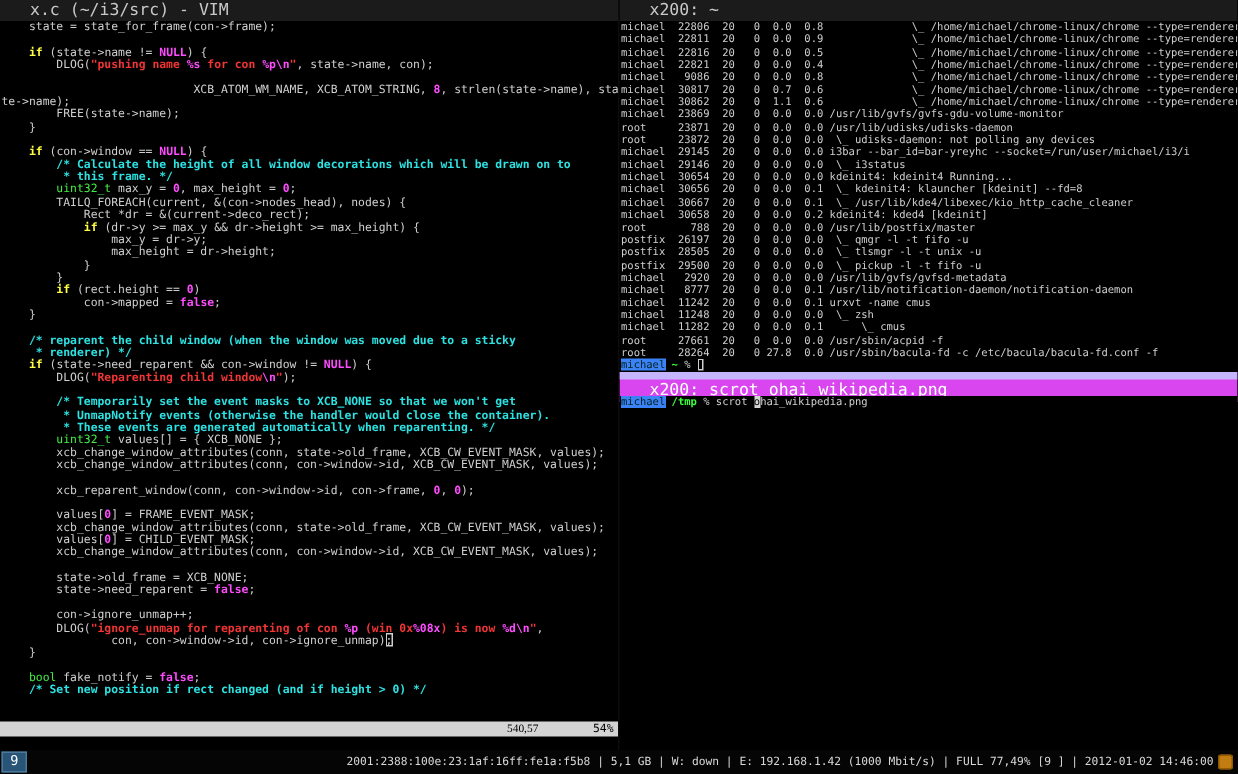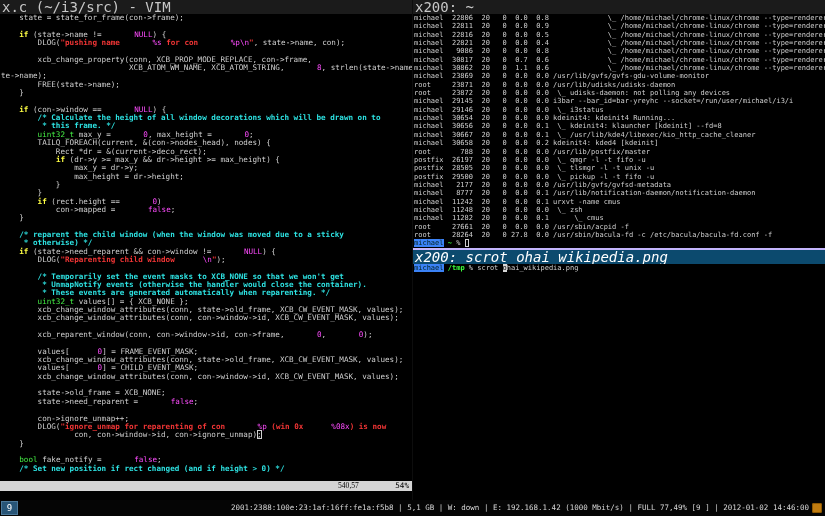--- a/index.html
+++ b/index.html
@@ -5,39 +5,39 @@
   html,body{margin:0;padding:0;}
   body{width:825px;height:516px;background:#000;position:relative;overflow:hidden;
        font-family:"DejaVu Sans Mono",monospace;}
   .screen{position:absolute;left:0;top:0;width:825px;height:516px;background:#0d0d0d;}
 
   .win{position:absolute;background:#000;overflow:hidden;}
   .win-vim{left:0;top:0;width:412px;height:500px;}
   .win-proc{left:413px;top:0;width:412px;height:248px;}
   .win-scrot{left:413px;top:248px;width:412px;height:252px;}
 
-  .titlebar{height:14px;line-height:14px;font-size:14px;padding-left:2px;
+  .titlebar{height:14px;line-height:14px;font-size:11px;padding-left:20px;
             white-space:nowrap;overflow:hidden;}
   .titlebar.unfocused{background:#1b1b1b;color:#c8c8c8;border-bottom:1px solid #101010;}
-  .titlebar.focused{background:#0c4a6e;color:#ffffff;border-top:2px solid #c4b5fd;
-                    border-bottom:1px solid #4c7899;font-style:italic;}
+  .titlebar.focused{background:#d946ef;color:#ffffff;border-top:5px solid #c4b5fd;
+                    border-bottom:1px solid #4c7899;}
 
   .term{position:absolute;left:0;right:0;background:#000;overflow:hidden;padding-left:1px;}
   .term-vim{top:14px;bottom:19px;font-size:7.6px;}
   .term-proc{top:14px;bottom:0;font-size:7px;}
   .term-scrot{top:16px;bottom:0;font-size:7px;}
 
   .trow{white-space:pre;height:8.35px;line-height:8.35px;display:block;}
 
   .sg-p  {color:#cfcfcf;}
   .sg-k  {color:#ffff44;font-weight:bold;}
   .sg-t  {color:#44ee44;font-weight:normal;}
   .sg-c  {color:#2de2e2;font-weight:bold;}
   .sg-s  {color:#f23535;font-weight:bold;}
-  .sg-n  {color:#ff4cff;font-weight:normal;margin-left:28px;}
+  .sg-n  {color:#ff4cff;font-weight:bold;}
   .sg-up {background:#3b82f6;color:#00221f;}
   .sg-dir{color:#3cff3c;font-weight:bold;}
   .sg-hc {box-shadow:inset 0 0 0 1px #cfcfcf;color:#cfcfcf;}
   .sg-cur{background:#d6d6d6;color:#000;}
 
   .vim-status{position:absolute;left:0;right:0;top:481px;height:10px;background:#d4d4d4;
               color:#000;font-size:7.6px;line-height:10px;padding:0 3px;white-space:pre;}
   .vim-pos{position:absolute;left:338px;top:0;font-family:Liberation Serif, serif;}
   .vim-pct{position:absolute;right:3px;top:0;margin-left:20px;}
 
@@ -57,21 +57,20 @@
   <div class="win win-vim">
     <div class="titlebar unfocused">
       <span>x.c (~/i3/src) - VIM</span>
     </div>
     <div class="term term-vim">
         <div class="trow"><span class="sg-p">    state = state_for_frame(con-&gt;frame);</span></div>
         <div class="trow">&nbsp;</div>
         <div class="trow"><span class="sg-p">    </span><span class="sg-k">if</span><span class="sg-p"> (state-&gt;name != </span><span class="sg-n">NULL</span><span class="sg-p">) {</span></div>
         <div class="trow"><span class="sg-p">        DLOG(</span><span class="sg-s">"pushing name </span><span class="sg-n">%s</span><span class="sg-s"> for con </span><span class="sg-n">%p\n</span><span class="sg-s">"</span><span class="sg-p">, state-&gt;name, con);</span></div>
         <div class="trow">&nbsp;</div>
-        <div class="trow"><span class="sg-p">        xcb_change_property(conn, XCB_PROP_MODE_REPLACE, con-&gt;frame,</span></div>
         <div class="trow"><span class="sg-p">                            XCB_ATOM_WM_NAME, XCB_ATOM_STRING, </span><span class="sg-n">8</span><span class="sg-p">, strlen(state-&gt;name), sta</span></div>
         <div class="trow"><span class="sg-p">te-&gt;name);</span></div>
         <div class="trow"><span class="sg-p">        FREE(state-&gt;name);</span></div>
         <div class="trow"><span class="sg-p">    }</span></div>
         <div class="trow">&nbsp;</div>
         <div class="trow"><span class="sg-p">    </span><span class="sg-k">if</span><span class="sg-p"> (con-&gt;window == </span><span class="sg-n">NULL</span><span class="sg-p">) {</span></div>
         <div class="trow"><span class="sg-c">        /* Calculate the height of all window decorations which will be drawn on to</span></div>
         <div class="trow"><span class="sg-c">         * this frame. */</span></div>
         <div class="trow"><span class="sg-p">        </span><span class="sg-t">uint32_t</span><span class="sg-p"> max_y = </span><span class="sg-n">0</span><span class="sg-p">, max_height = </span><span class="sg-n">0</span><span class="sg-p">;</span></div>
         <div class="trow"><span class="sg-p">        TAILQ_FOREACH(current, &amp;(con-&gt;nodes_head), nodes) {</span></div>
@@ -79,21 +78,21 @@
         <div class="trow"><span class="sg-p">            </span><span class="sg-k">if</span><span class="sg-p"> (dr-&gt;y &gt;= max_y &amp;&amp; dr-&gt;height &gt;= max_height) {</span></div>
         <div class="trow"><span class="sg-p">                max_y = dr-&gt;y;</span></div>
         <div class="trow"><span class="sg-p">                max_height = dr-&gt;height;</span></div>
         <div class="trow"><span class="sg-p">            }</span></div>
         <div class="trow"><span class="sg-p">        }</span></div>
         <div class="trow"><span class="sg-p">        </span><span class="sg-k">if</span><span class="sg-p"> (rect.height == </span><span class="sg-n">0</span><span class="sg-p">)</span></div>
         <div class="trow"><span class="sg-p">            con-&gt;mapped = </span><span class="sg-n">false</span><span class="sg-p">;</span></div>
         <div class="trow"><span class="sg-p">    }</span></div>
         <div class="trow">&nbsp;</div>
         <div class="trow"><span class="sg-c">    /* reparent the child window (when the window was moved due to a sticky</span></div>
-        <div class="trow"><span class="sg-c">     * otherwise) */</span></div>
+        <div class="trow"><span class="sg-c">     * renderer) */</span></div>
         <div class="trow"><span class="sg-p">    </span><span class="sg-k">if</span><span class="sg-p"> (state-&gt;need_reparent &amp;&amp; con-&gt;window != </span><span class="sg-n">NULL</span><span class="sg-p">) {</span></div>
         <div class="trow"><span class="sg-p">        DLOG(</span><span class="sg-s">"Reparenting child window</span><span class="sg-n">\n</span><span class="sg-s">"</span><span class="sg-p">);</span></div>
         <div class="trow">&nbsp;</div>
         <div class="trow"><span class="sg-c">        /* Temporarily set the event masks to XCB_NONE so that we won't get</span></div>
         <div class="trow"><span class="sg-c">         * UnmapNotify events (otherwise the handler would close the container).</span></div>
         <div class="trow"><span class="sg-c">         * These events are generated automatically when reparenting. */</span></div>
         <div class="trow"><span class="sg-p">        </span><span class="sg-t">uint32_t</span><span class="sg-p"> values[] = { XCB_NONE };</span></div>
         <div class="trow"><span class="sg-p">        xcb_change_window_attributes(conn, state-&gt;old_frame, XCB_CW_EVENT_MASK, values);</span></div>
         <div class="trow"><span class="sg-p">        xcb_change_window_attributes(conn, con-&gt;window-&gt;id, XCB_CW_EVENT_MASK, values);</span></div>
         <div class="trow">&nbsp;</div>
@@ -140,21 +139,21 @@
         <div class="trow"><span class="sg-p">michael  29145  20   0  0.0  0.0 i3bar --bar_id=bar-yreyhc --socket=/run/user/michael/i3/i</span></div>
         <div class="trow"><span class="sg-p">michael  29146  20   0  0.0  0.0  \_ i3status</span></div>
         <div class="trow"><span class="sg-p">michael  30654  20   0  0.0  0.0 kdeinit4: kdeinit4 Running...</span></div>
         <div class="trow"><span class="sg-p">michael  30656  20   0  0.0  0.1  \_ kdeinit4: klauncher [kdeinit] --fd=8</span></div>
         <div class="trow"><span class="sg-p">michael  30667  20   0  0.0  0.1  \_ /usr/lib/kde4/libexec/kio_http_cache_cleaner</span></div>
         <div class="trow"><span class="sg-p">michael  30658  20   0  0.0  0.2 kdeinit4: kded4 [kdeinit]</span></div>
         <div class="trow"><span class="sg-p">root       788  20   0  0.0  0.0 /usr/lib/postfix/master</span></div>
         <div class="trow"><span class="sg-p">postfix  26197  20   0  0.0  0.0  \_ qmgr -l -t fifo -u</span></div>
         <div class="trow"><span class="sg-p">postfix  28505  20   0  0.0  0.0  \_ tlsmgr -l -t unix -u</span></div>
         <div class="trow"><span class="sg-p">postfix  29500  20   0  0.0  0.0  \_ pickup -l -t fifo -u</span></div>
-        <div class="trow"><span class="sg-p">michael   2177  20   0  0.0  0.0 /usr/lib/gvfs/gvfsd-metadata</span></div>
+        <div class="trow"><span class="sg-p">michael   2920  20   0  0.0  0.0 /usr/lib/gvfs/gvfsd-metadata</span></div>
         <div class="trow"><span class="sg-p">michael   8777  20   0  0.0  0.1 /usr/lib/notification-daemon/notification-daemon</span></div>
         <div class="trow"><span class="sg-p">michael  11242  20   0  0.0  0.1 urxvt -name cmus</span></div>
         <div class="trow"><span class="sg-p">michael  11248  20   0  0.0  0.0  \_ zsh</span></div>
         <div class="trow"><span class="sg-p">michael  11282  20   0  0.0  0.1      \_ cmus</span></div>
         <div class="trow"><span class="sg-p">root     27661  20   0  0.0  0.0 /usr/sbin/acpid -f</span></div>
         <div class="trow"><span class="sg-p">root     28264  20   0 27.8  0.0 /usr/sbin/bacula-fd -c /etc/bacula/bacula-fd.conf -f</span></div>
         <div class="trow"><span class="sg-up">michael</span><span class="sg-p"> </span><span class="sg-dir">~</span><span class="sg-p"> % </span><span class="sg-hc"> </span></div>
       </div>
   </div>
 

